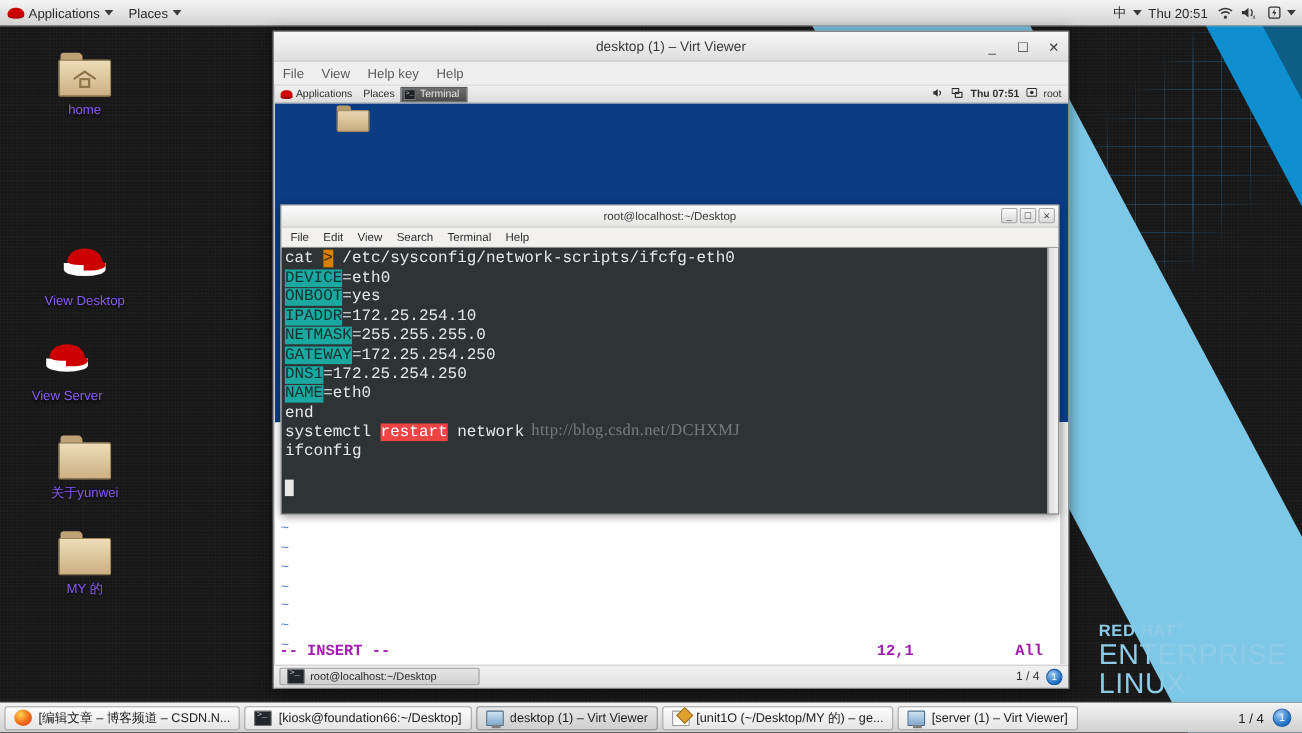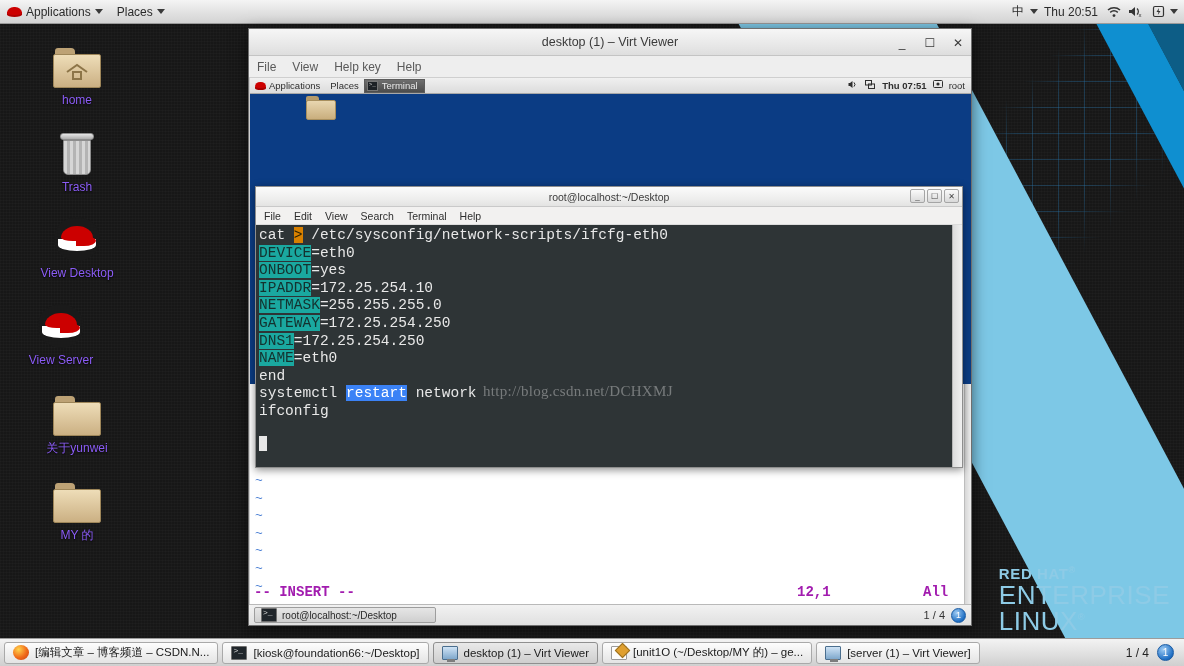--- a/index.html
+++ b/index.html
@@ -237,21 +237,21 @@
   }
   #term-text {
     flex: 1;
     font-family: "Liberation Mono","DejaVu Sans Mono", monospace;
     font-size: 14.5px; line-height: 17.6px;
     color: #e8e8e8; padding: 2px 0 0 3px;
     white-space: pre; position: relative;
   }
   .kw { background: #1aa8a0; color: #14322f; }
   .prompt-gt { background: #d88000; color: #2a2000; }
-  .hl-orange { background: #3b82f6; color: #ffffff; font-family: Liberation Mono, monospace; }
+  .hl-orange { background: #ef4444; color: #ffffff; font-family: Liberation Mono, monospace; }
   #watermark {
     position: absolute; left: 227px; top: 158px;
     font-family: "Liberation Serif","DejaVu Serif", serif;
     font-size: 15px; color: rgba(220,220,220,.42);
     letter-spacing: .3px; pointer-events: none;
   }
   #term-cursor {
     position: absolute; left: 3px; top: 211px; width: 8px; height: 15px; background: #e8e8e8;
   }
   #term-scroll {
@@ -349,29 +349,20 @@
           <div class="body"></div>
         <svg class="home" viewBox="0 0 24 17">
           <path d="M2 9 L12 2 L22 9" fill="none" stroke="#8d7548" stroke-width="2"></path>
           <rect x="8" y="9" width="8" height="7" fill="none" stroke="#8d7548" stroke-width="2"></rect>
         </svg>
       </div>
     </div>
     <div>home</div>
   </div>
 
-  <div class="desk-icon" style="left:22px; top:125px;">
-    <div class="glyph">
-      <div class="trash">
-          <div class="lid"></div>
-          <div class="can"></div>
-        </div>
-    </div>
-    <div>Trash</div>
-  </div>
 
   <div class="desk-icon" style="left:22px; top:211px;">
     <div class="glyph">
       <div class="rhat">
           <div class="circle"></div>
           <div class="brim"></div>
           <div class="hat"></div>
           <div class="brim2"></div>
         </div>
     </div>

